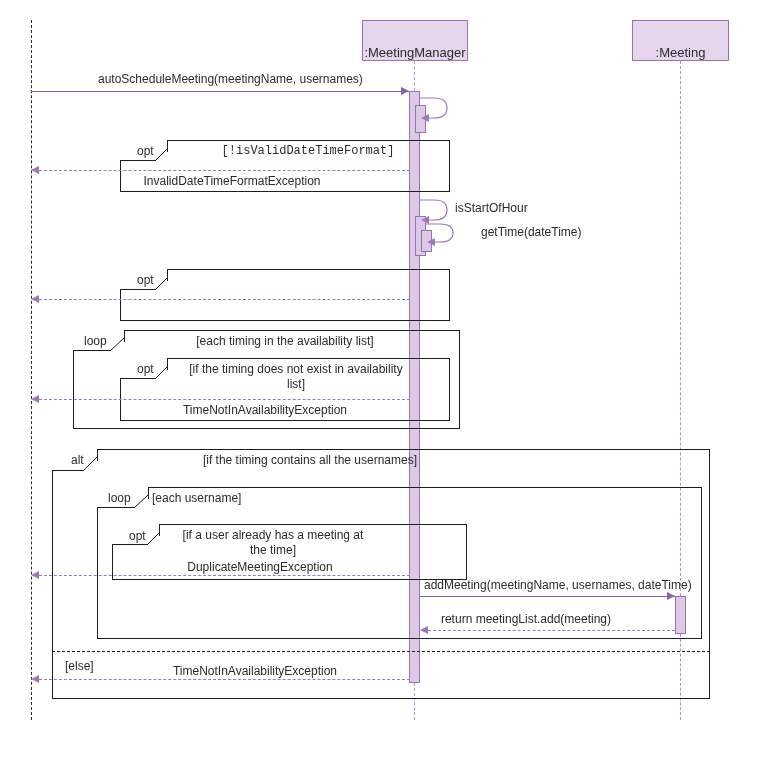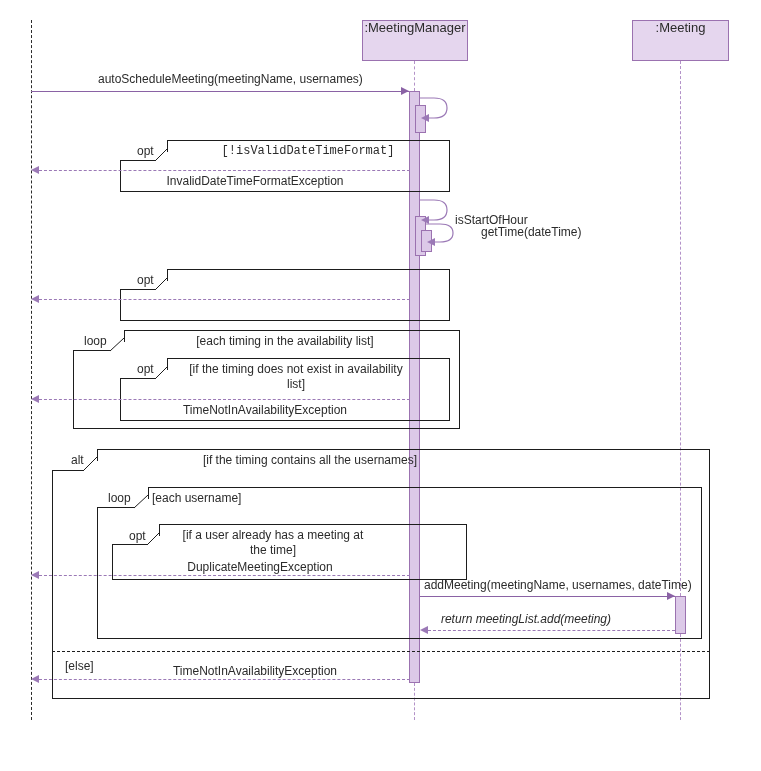--- a/index.html
+++ b/index.html
@@ -22,21 +22,21 @@
 
   
   .lifeline-head {
     position: absolute;
     box-sizing: border-box;
     background: #e5d6ee;
     border: 1px solid #9b72b0;
     color: #2b2b2b;
     font-size: 13px;
     display: flex;
-    align-items: flex-start;
+    align-items: flex-end;
     justify-content: center;
     text-align: center;
     line-height: 1.1;
   }
 
   
   .lifeline-stem {
     position: absolute;
     width: 0;
     border-left: 1px dashed #b392c8;
@@ -178,27 +178,27 @@
   <div class="frag-tab-outline" style="left:120px; top:160px; width:36px; height:1px;"></div>
   <div class="frag-tab-outline" style="left:167px; top:140px; width:1px; height:12px;"></div>
   <svg class="abs" style="left:154px; top:148px;" width="16" height="15">
     <line x1="14" y1="0" x2="1" y2="13" stroke="#1d1d1d" stroke-width="1"></line>
   </svg>
   <div class="frag-label" style="left:137px; top:144px;">opt</div>
   <div class="frag-guard" style="left:178px; top:144px; width:260px;font-family:Liberation Mono, monospace;">[!isValidDateTimeFormat]</div>
 
   <div class="msg-line dashed" style="left:39px; top:170px; width:371px;"></div>
   <div class="arrow-left" style="left:31px; top:165.5px;"></div>
-  <div class="msg-label centered" style="left:135px; top:174px; width:240px;">InvalidDateTimeFormatException</div>
+  <div class="msg-label centered" style="left:112px; top:174px; width:240px;">InvalidDateTimeFormatException</div>
 
   <svg class="selfcall" style="left:420px; top:196px;" width="32" height="30">
     <path d="M 0 4 L 14 4 Q 27 4 27 14 Q 27 24 14 24 L 7 24" fill="none" stroke="#9b79b6" stroke-width="1.2"></path>
   </svg>
   <div class="arrow-left" style="left:421px; top:215.5px;"></div>
-  <div class="msg-label" style="left:455px; top:201px;margin-top:12px;">isStartOfHour</div>
+  <div class="msg-label" style="left:455px; top:201px;">isStartOfHour</div>
 
   <svg class="selfcall" style="left:426px; top:220px;" width="32" height="30">
     <path d="M 0 4 L 14 4 Q 27 4 27 13 Q 27 22 14 22 L 7 22" fill="none" stroke="#9b79b6" stroke-width="1.2"></path>
   </svg>
   <div class="arrow-left" style="left:427px; top:237.5px;"></div>
   <div class="msg-label" style="left:455px; top:225px;margin-left:26px;">getTime(dateTime)</div>
 
   <div class="fragment" style="left:120px; top:269px; width:330px; height:52px;"></div>
   <div class="frag-tab-clip" style="left:120px; top:269px; width:48px; height:21px;"></div>
   <div class="frag-tab-outline" style="left:120px; top:289px; width:36px; height:1px;"></div>
@@ -271,19 +271,19 @@
   <div class="msg-line dashed" style="left:39px; top:575px; width:371px;"></div>
   <div class="arrow-left" style="left:31px; top:570.5px;"></div>
   <div class="msg-label centered" style="left:115px; top:560px; width:290px;">DuplicateMeetingException</div>
 
   <div class="msg-line" style="left:420px; top:596px; width:255px;"></div>
   <div class="arrow-right" style="left:667px; top:591.5px;"></div>
   <div class="msg-label" style="left:424px; top:578px;">addMeeting(meetingName, usernames, dateTime)</div>
 
   <div class="msg-line dashed" style="left:428px; top:630px; width:247px;"></div>
   <div class="arrow-left" style="left:420px; top:625.5px;"></div>
-  <div class="msg-label centered" style="left:420px; top:612px; width:212px;font-style:italic;">return meetingList.add(meeting)</div>
+  <div class="msg-label centered" style="left:420px; top:612px; width:212px;">return meetingList.add(meeting)</div>
 
   <div class="msg-line dashed" style="left:39px; top:679px; width:371px;"></div>
   <div class="arrow-left" style="left:31px; top:674.5px;"></div>
   <div class="msg-label centered" style="left:110px; top:664px; width:290px;">TimeNotInAvailabilityException</div>
 
 </div>
 
 </body></html>

